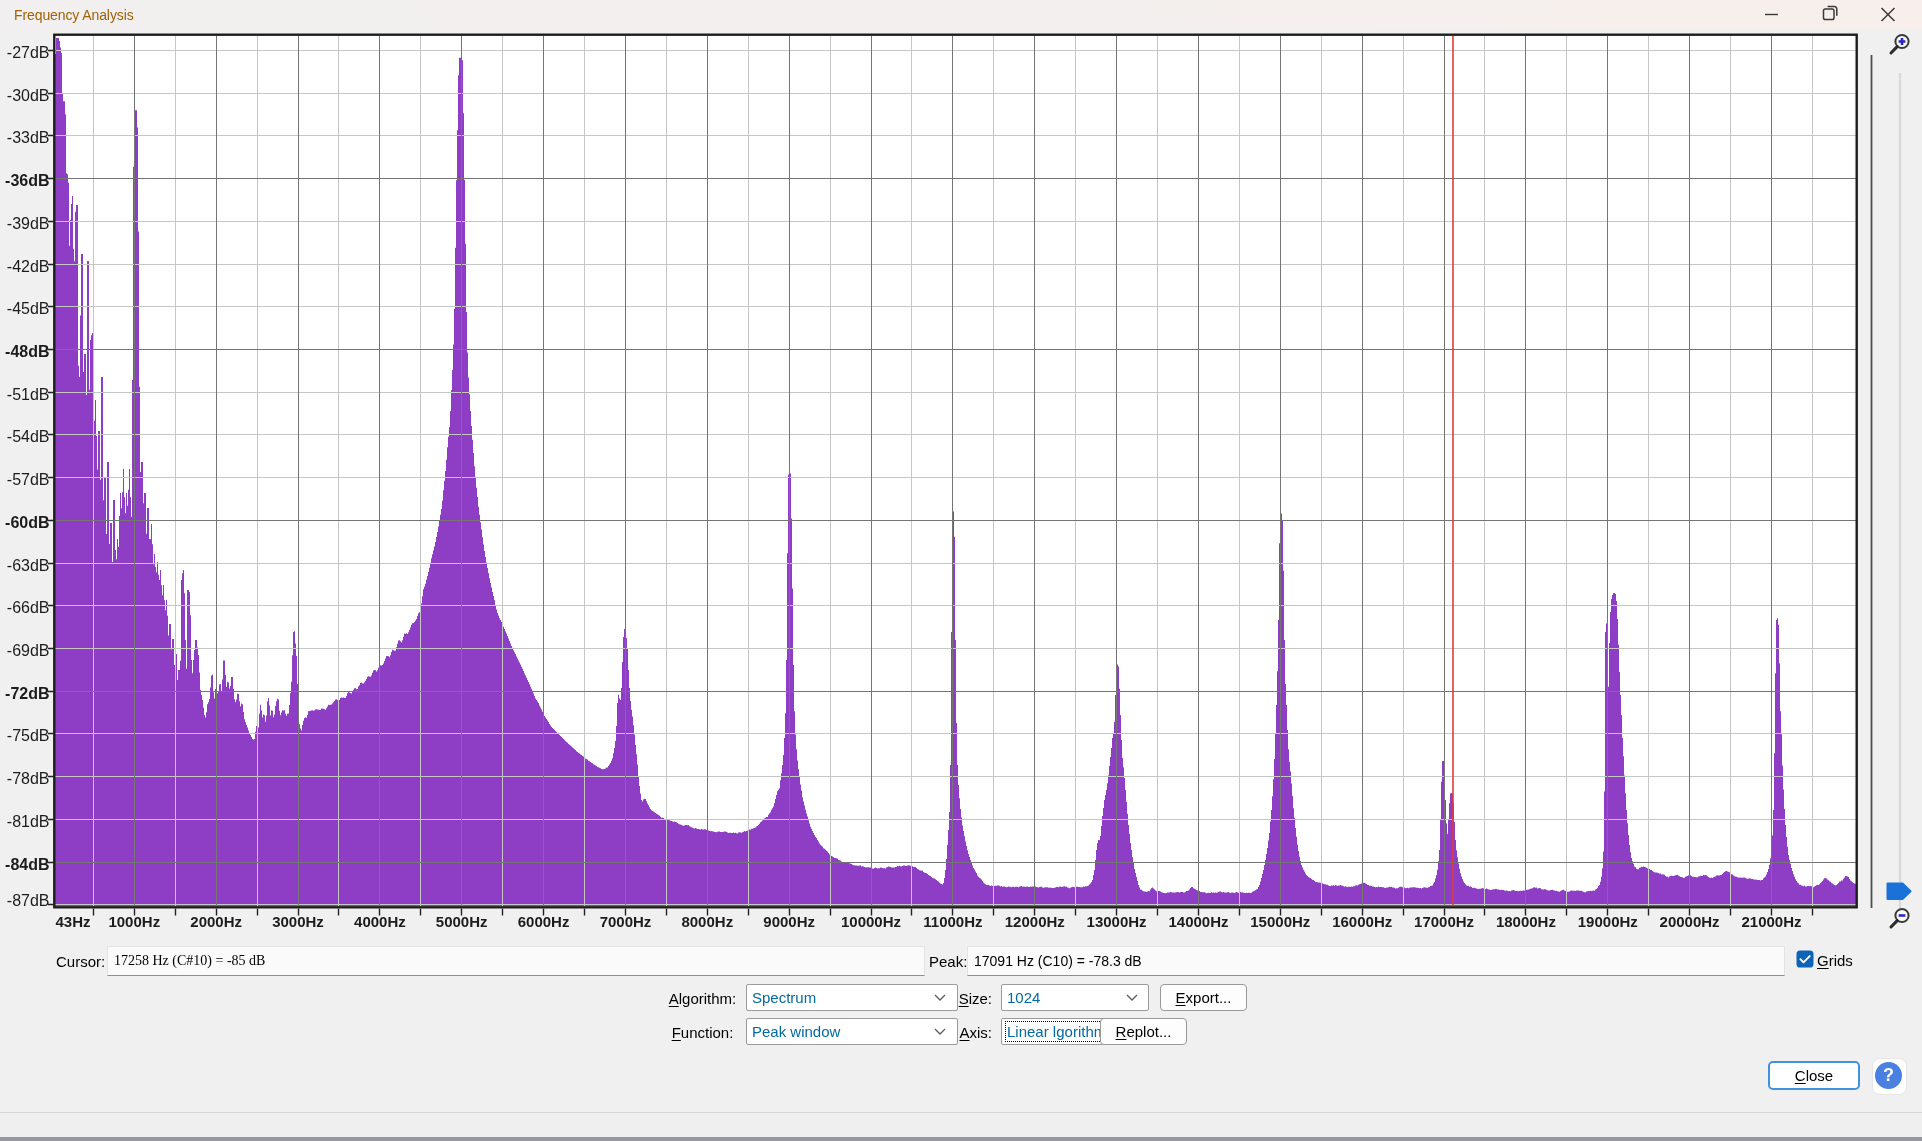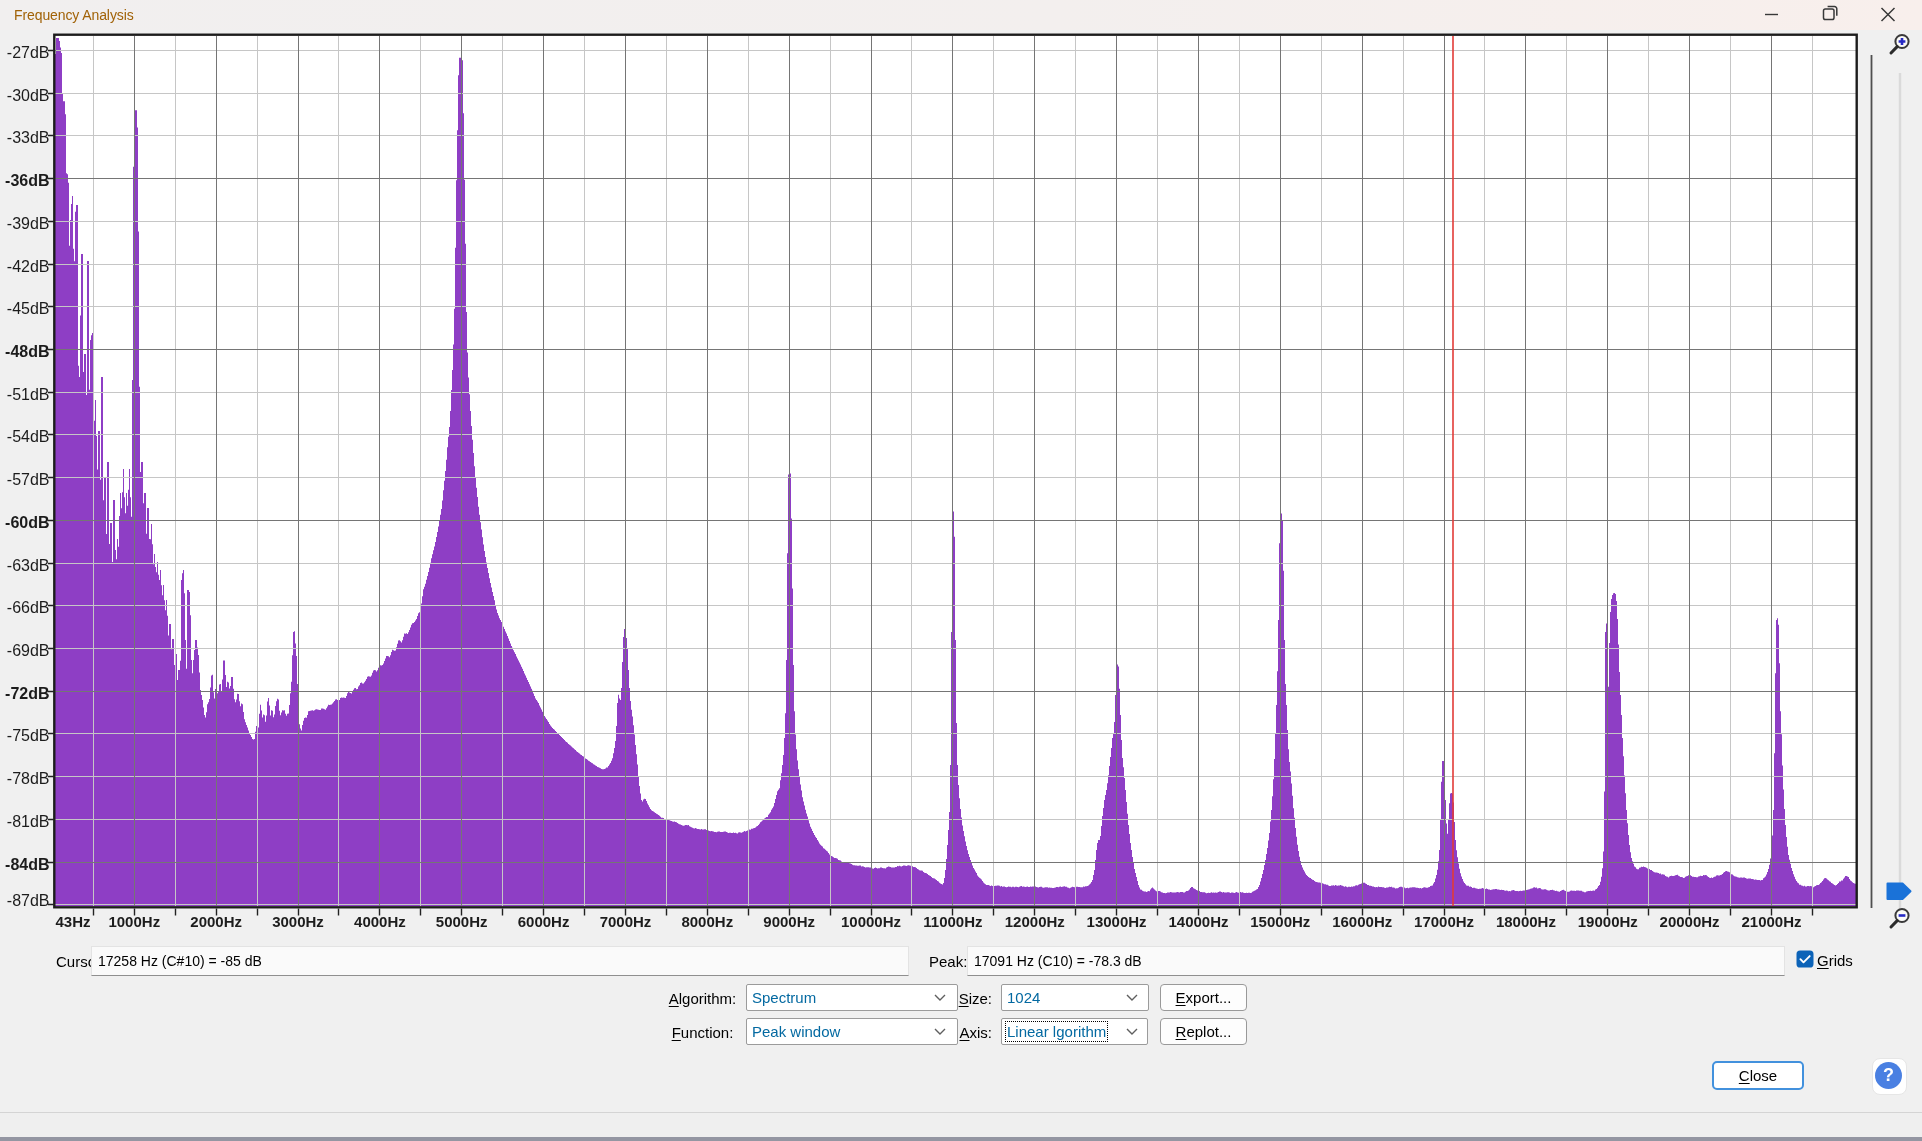--- a/index.html
+++ b/index.html
@@ -101,21 +101,21 @@
 <div class="abs" id="titlebar"></div>
 <div class="abs" id="title">Frequency Analysis</div>
 <svg class="abs" style="left:1755px;top:0" width="167" height="30" viewBox="0 0 167 30">
   <line x1="10" y1="14.5" x2="23" y2="14.5" stroke="#383838" stroke-width="1.4"></line>
   <path d="M72.6,6.5h6.9a2.3,2.3 0 0 1 2.3,2.3v6.9" fill="none" stroke="#383838" stroke-width="1.5"></path>
   <rect x="68.5" y="9" width="10.5" height="10.5" rx="1.8" fill="none" stroke="#383838" stroke-width="1.5"></rect>
   <path d="M126.5,8 L139.5,21 M139.5,8 L126.5,21" stroke="#383838" stroke-width="1.5"></path>
 </svg>
 
 <div class="abs lab" style="left:56px;top:953px;">Cursor:</div>
-<div class="abs field" style="left:91px;top:946px;width:810px;height:28px;">17258 Hz (C#10) = -85 dB</div>
+<div class="abs field" style="left:107px;top:946px;width:810px;height:28px;font-family:Liberation Serif, serif;">17258 Hz (C#10) = -85 dB</div>
 <div class="abs lab" style="left:929px;top:953px;">Peak:</div>
 <div class="abs field" style="left:967px;top:946px;width:810px;height:28px;">17091 Hz (C10) = -78.3 dB</div>
 <svg class="abs" style="left:1796px;top:950px" width="18" height="18" viewBox="0 0 18 18">
   <rect x="0.5" y="0.5" width="17" height="17" rx="3.6" fill="#0c63b8"></rect>
   <path d="M4.4,9.2l3.1,3.1l6.2-6.2" fill="none" stroke="#fff" stroke-width="1.9" stroke-linecap="round" stroke-linejoin="round"></path>
 </svg>
 <div class="abs lab" style="left:1817px;top:952px;"><u>G</u>rids</div>
 
 <div class="abs lab" style="left:663px;top:990px;width:79px;text-align:center;"><u>A</u>lgorithm:</div>
 <div class="abs combo" style="left:746px;top:984px;width:205px;height:25px;">Spectrum</div>
@@ -136,23 +136,23 @@
 <svg class="chev" style="left:934px;top:1028px;" viewBox="0 0 12 7">
     <path d="M1,1l5,5l5,-5" fill="none" stroke="#5f5f5f" stroke-width="1.4"></path>
   </svg>
 
 <div class="abs lab" style="left:923px;top:1024px;width:69px;text-align:right;"><u>A</u>xis:</div>
 <div class="abs combo" style="left:1001px;top:1018px;width:141px;height:25px;padding-left:4px;"><span style="outline:1px dotted #000;padding:1px 1px;">Linear lgorithm</span></div>
 <svg class="chev" style="left:1126px;top:1028px;" viewBox="0 0 12 7">
     <path d="M1,1l5,5l5,-5" fill="none" stroke="#5f5f5f" stroke-width="1.4"></path>
   </svg>
 
-<div class="abs btn" style="left:1160px;top:1018px;width:85px;height:25px;"><u>R</u>eplot...</div>
+<div class="abs btn" style="left:1100px;top:1018px;width:85px;height:25px;"><u>R</u>eplot...</div>
 
-<div class="abs" style="left:1712px;top:1061px;width:88px;height:25px;background:#fff;
+<div class="abs" style="left:1768px;top:1061px;width:88px;height:25px;background:#fff;
      border:2px solid #4291dd;border-radius:5px;font-size:15px;text-align:center;
      line-height:25px;"><u>C</u>lose</div>
 <div class="abs" style="left:1872px;top:1058px;width:33px;height:35px;background:#fff;
      border:1px solid #e6e6e6;border-radius:8px;"></div>
 <div class="abs" style="left:1875px;top:1062px;width:27px;height:27px;background:#4a80e2;
      border-radius:50%;color:#fff;font-size:18px;font-weight:bold;text-align:center;
      line-height:27px;">?</div>
 
 <div class="abs" style="left:0;top:1112px;width:1922px;height:1px;background:#d4d4d4;"></div>
 <div class="abs" style="left:0;top:1113px;width:1922px;height:24px;background:#efefef;"></div>

